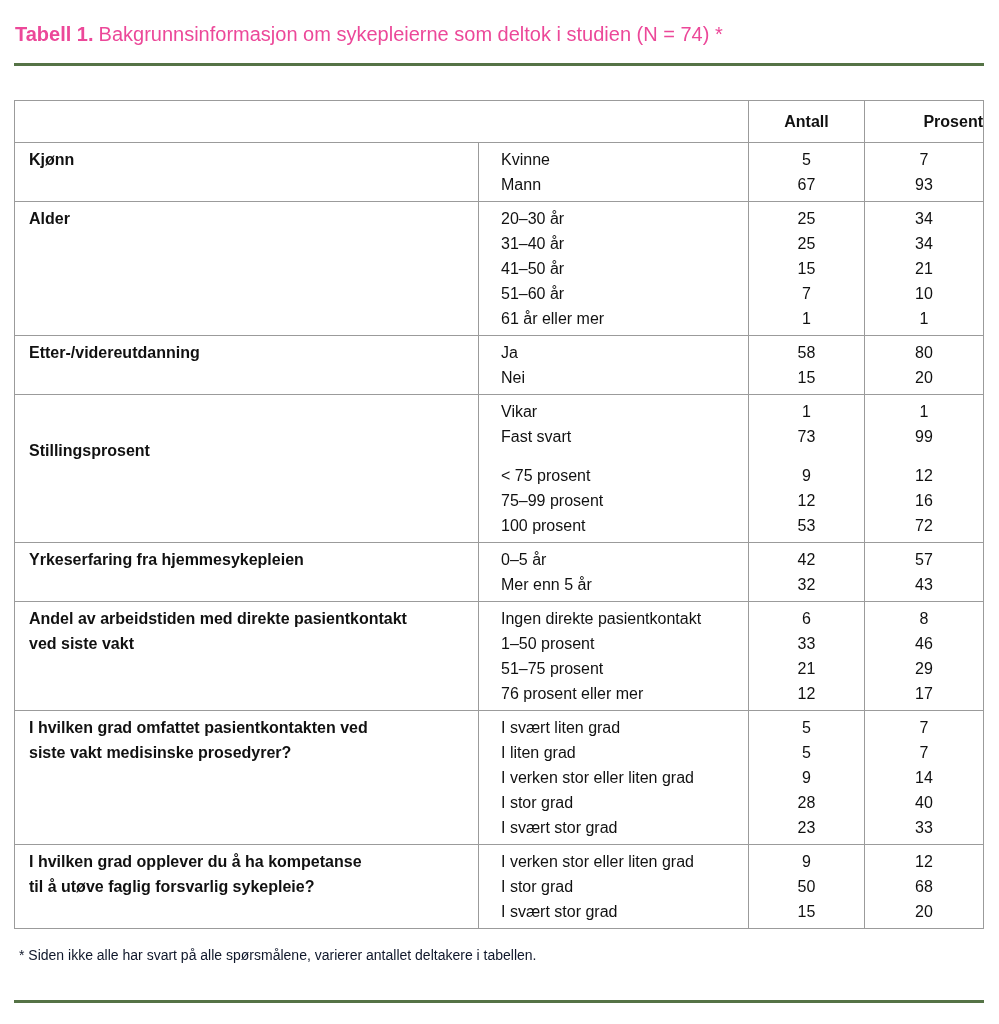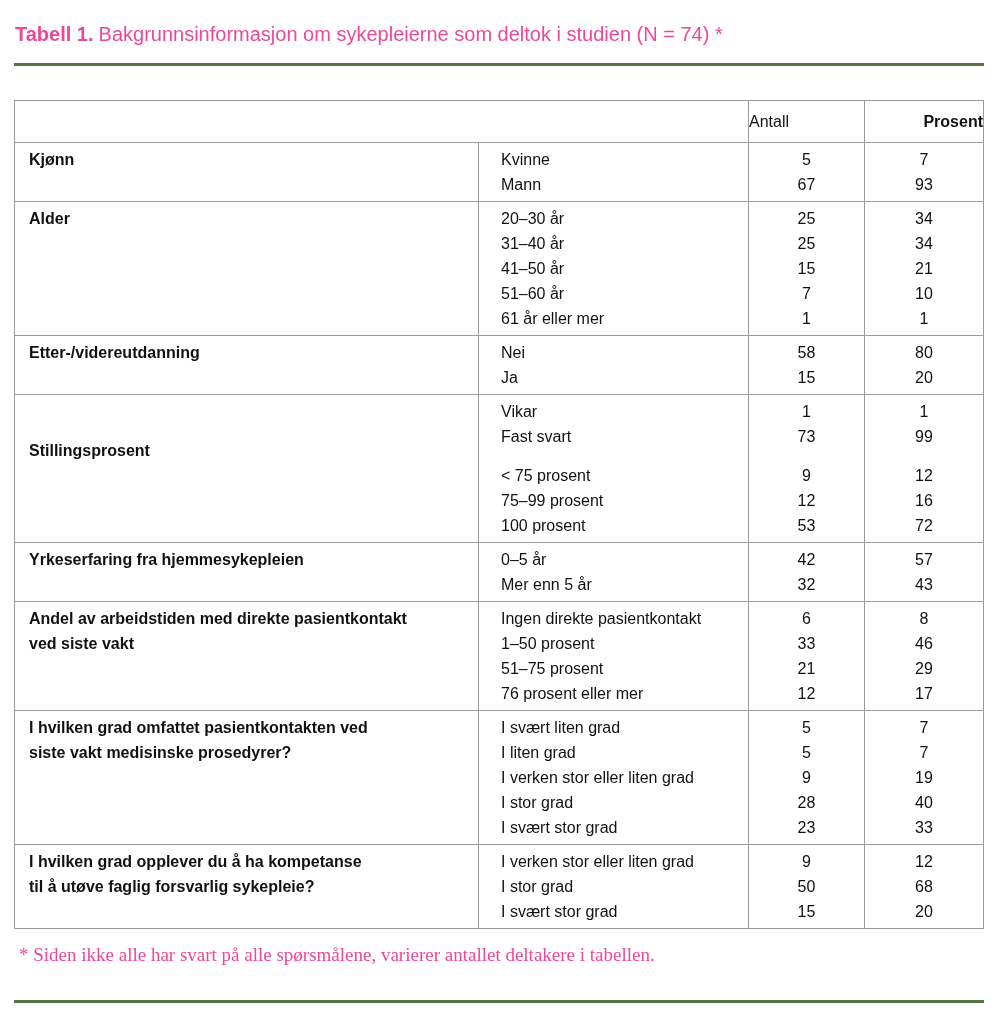--- a/index.html
+++ b/index.html
@@ -35,39 +35,38 @@
     border:1px solid var(--border);
     box-sizing:border-box;
   }
   .thead{
     display:flex;
     height:41px;
     border-bottom:1px solid var(--border);
   }
   .hc{box-sizing:border-box;line-height:41px;font-size:16px;}
   .hc12{width:734px;border-right:1px solid var(--border);}
-  .hc3{width:116px;border-right:1px solid var(--border);font-weight:normal;text-align:left;}
+  .hc3{width:116px;border-right:1px solid var(--border);font-weight:bold;text-align:center;}
   .hc4{width:118px;font-weight:bold;text-align:right;}
   .trow{display:flex;}
   .trow + .trow{border-top:1px solid var(--border);}
   .c{box-sizing:border-box;padding:4px 0;}
   .c1{width:464px;border-right:1px solid var(--border);padding-left:14px;}
   .c2{width:270px;border-right:1px solid var(--border);padding-left:22px;}
   .c3{width:116px;border-right:1px solid var(--border);text-align:center;}
   .c4{width:118px;text-align:center;}
   .line{height:25px;line-height:25px;font-size:16px;white-space:nowrap;overflow:hidden;}
   .c1 .line{font-weight:bold;}
   .line.blank{height:14px;}
   .footnote{
     margin-top:17px;
     padding-left:5px;
-    font-size:19px;
+    font-size:14px;
     line-height:18px;
-    color:#ec4899;
-    font-family:Liberation Serif, serif;
+    color:#0f172a;
   }
 </style>
 </head>
 <body>
 
 <div class="page">
 
   <div class="caption">
     <span class="cap-label">Tabell 1.</span><span>Bakgrunnsinformasjon om sykepleierne som deltok i studien (N = 74) *</span>
   </div>
@@ -128,22 +127,22 @@
             <div class="line">10</div>
             <div class="line">1</div>
           </div>
         </div>
         <div class="trow">
           <div class="c c1">
             <div class="line">Etter-/videreutdanning</div>
             <div class="line">&nbsp;</div>
           </div>
           <div class="c c2">
+            <div class="line">Ja</div>
             <div class="line">Nei</div>
-            <div class="line">Ja</div>
           </div>
           <div class="c c3">
             <div class="line">58</div>
             <div class="line">15</div>
           </div>
           <div class="c c4">
             <div class="line">80</div>
             <div class="line">20</div>
           </div>
         </div>
@@ -242,21 +241,21 @@
           <div class="c c3">
             <div class="line">5</div>
             <div class="line">5</div>
             <div class="line">9</div>
             <div class="line">28</div>
             <div class="line">23</div>
           </div>
           <div class="c c4">
             <div class="line">7</div>
             <div class="line">7</div>
-            <div class="line">19</div>
+            <div class="line">14</div>
             <div class="line">40</div>
             <div class="line">33</div>
           </div>
         </div>
         <div class="trow">
           <div class="c c1">
             <div class="line">I hvilken grad opplever du å ha kompetanse</div>
             <div class="line">til å utøve faglig forsvarlig sykepleie?</div>
             <div class="line">&nbsp;</div>
           </div>

